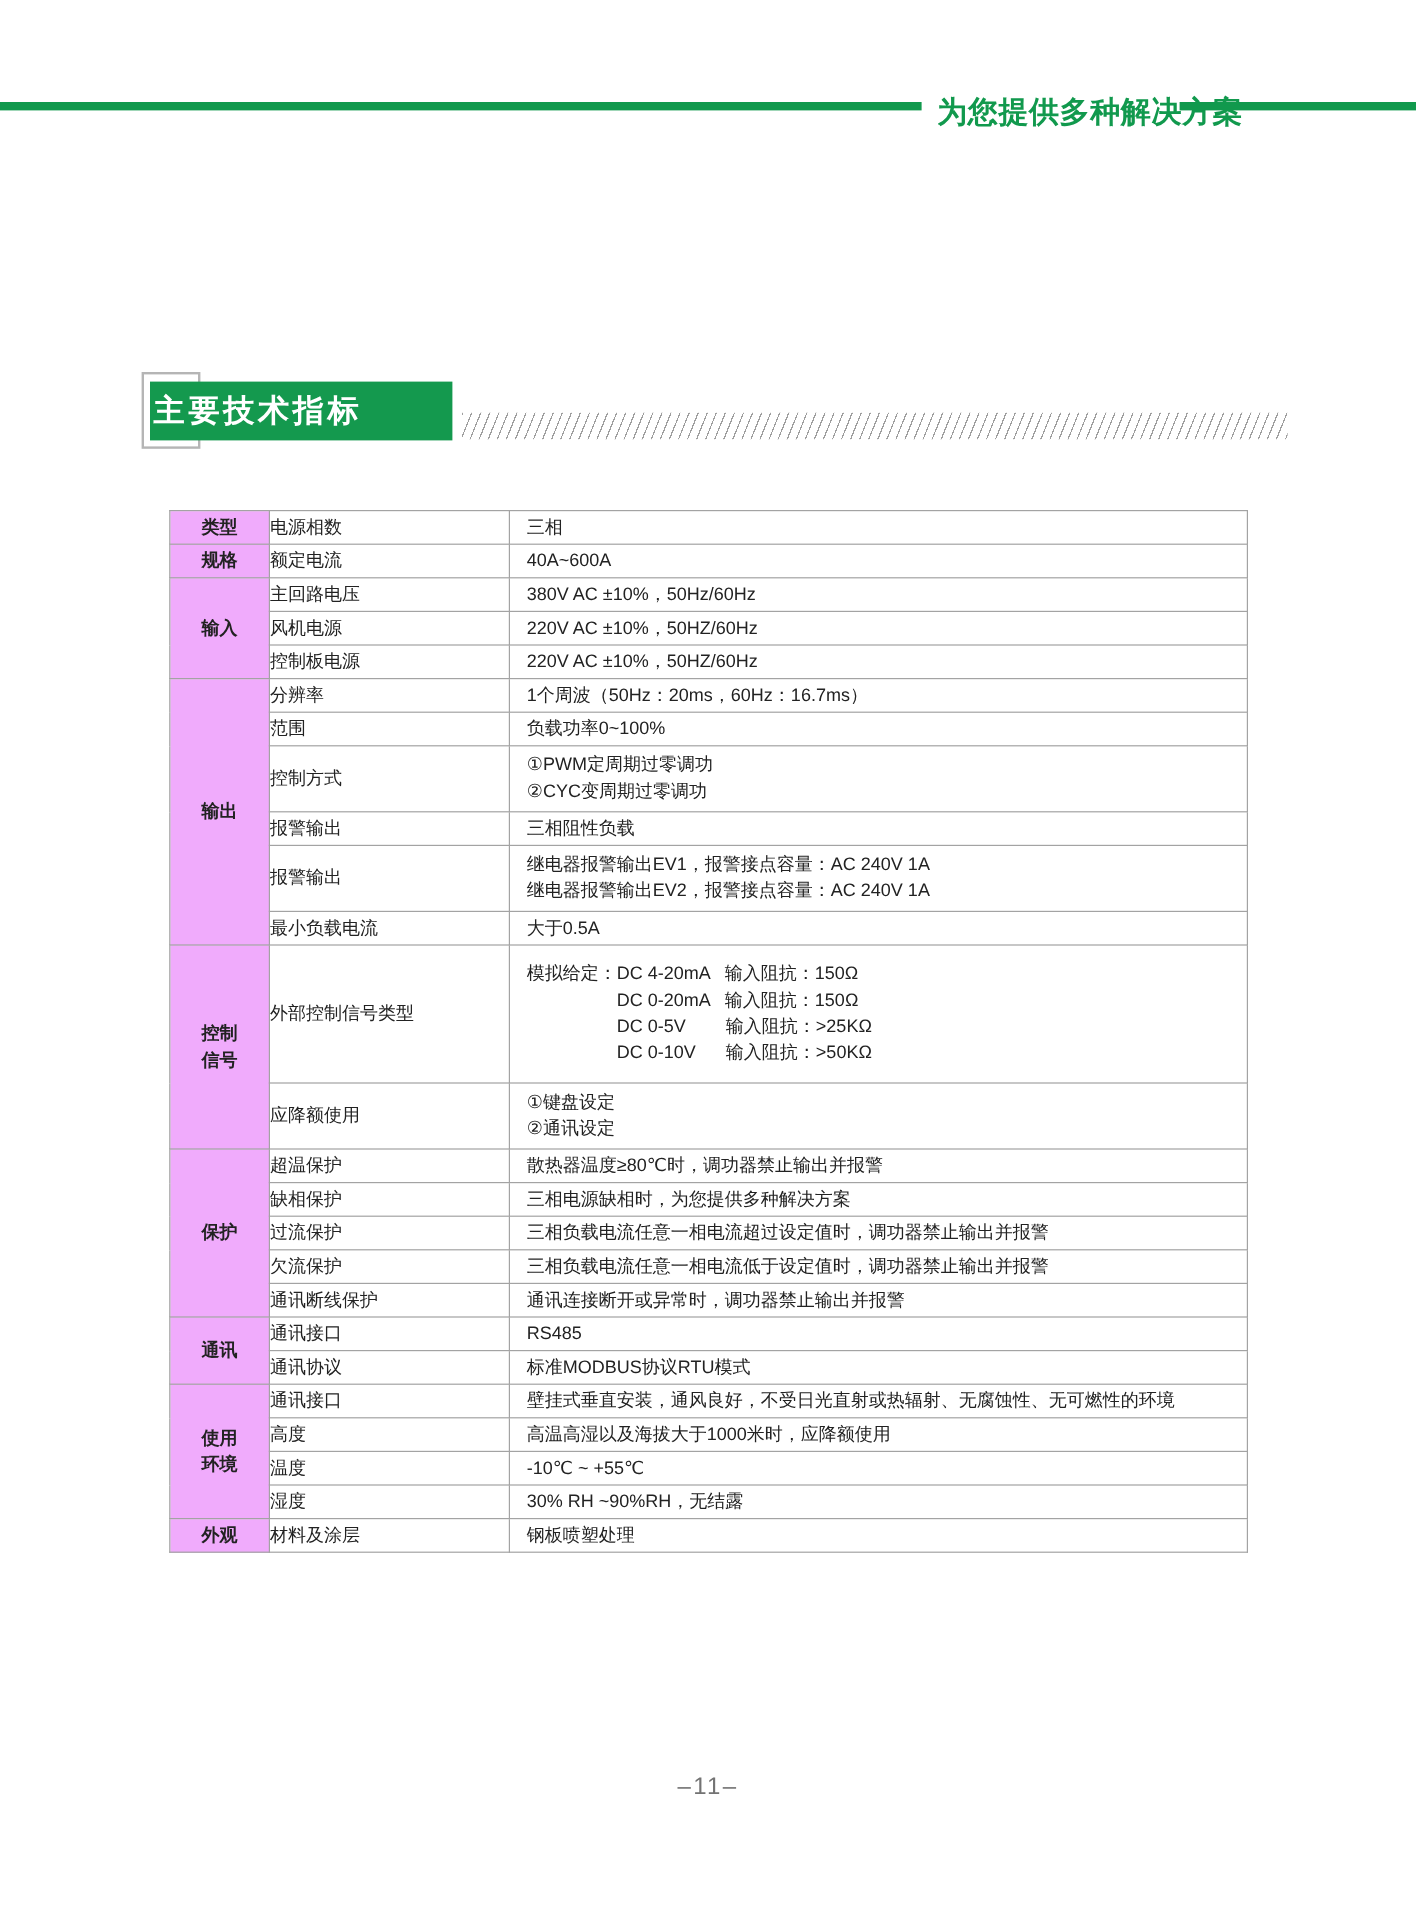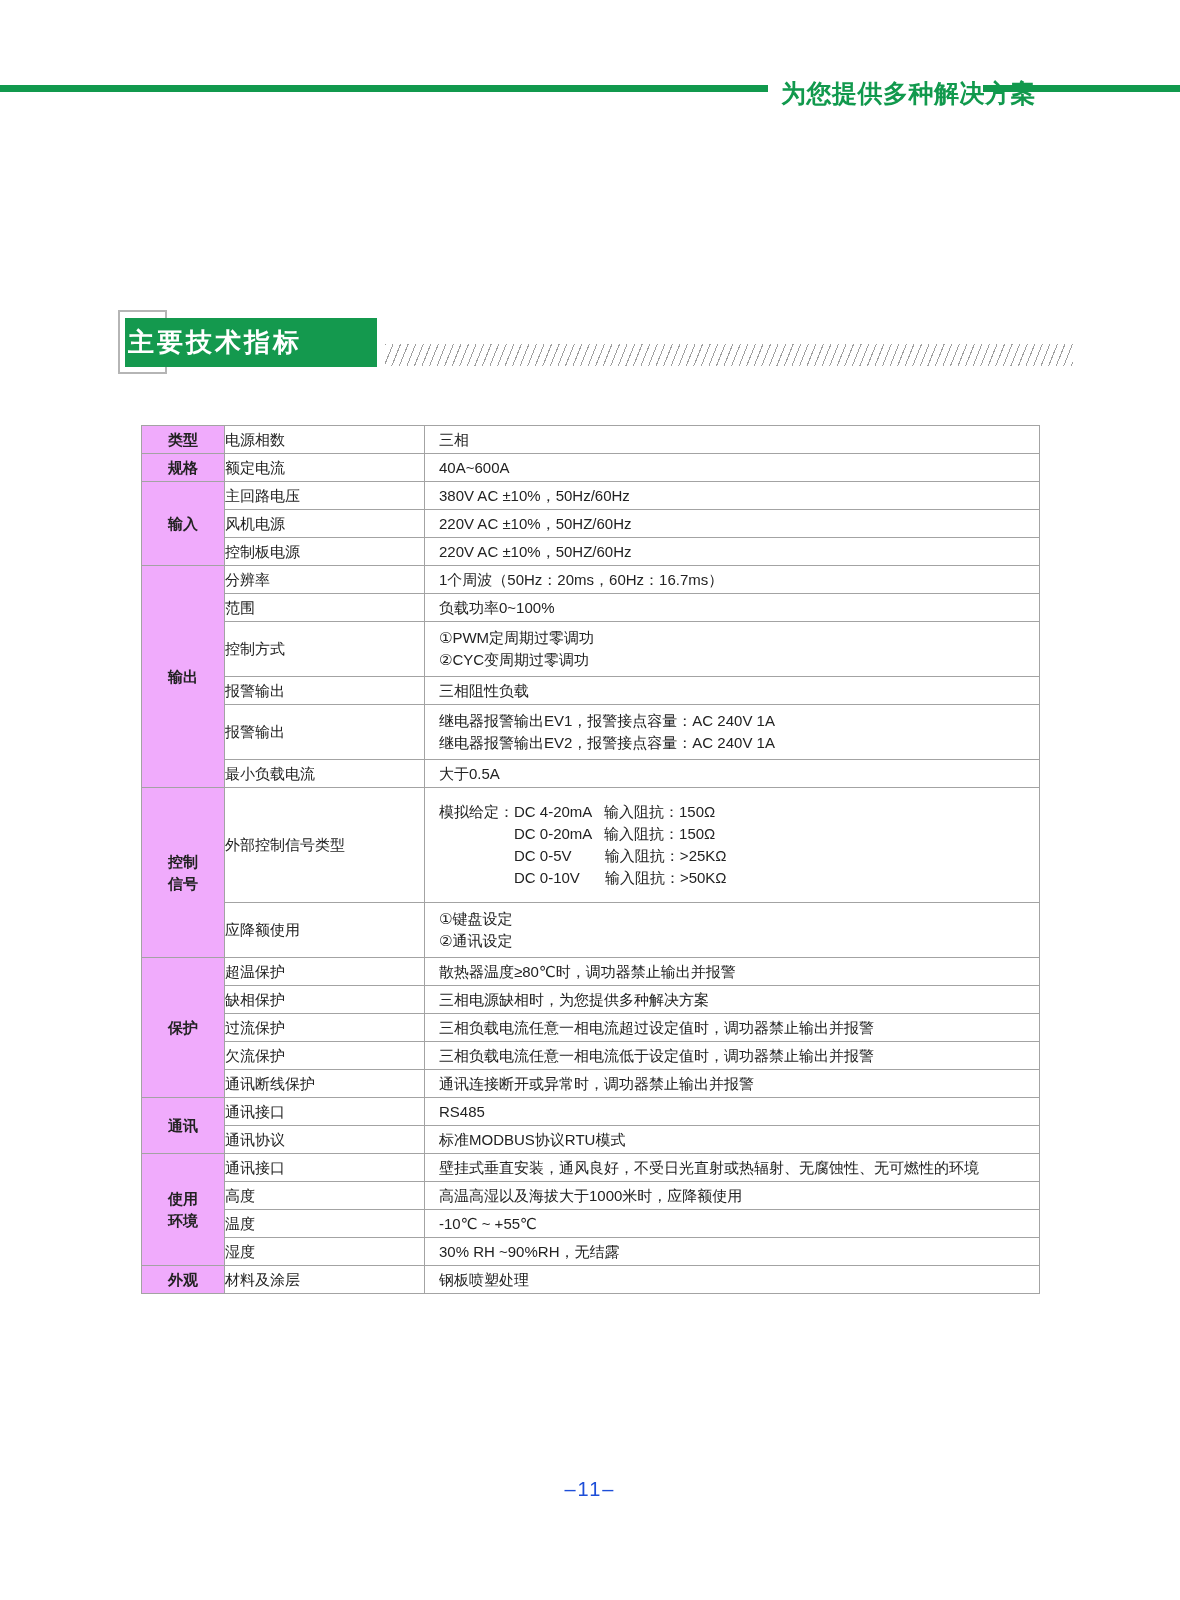--- a/index.html
+++ b/index.html
@@ -54,21 +54,21 @@
   .spec td.value{padding-left:14px;padding-right:24px;white-space:pre-line;}
   .spec td.value.pre{white-space:pre;}
 
   
   .notes{position:absolute;left:140px;top:1310px;font-size:16px;color:#222;}
   .notes .notes-title{font-weight:bold;margin:0 0 13px 0;}
   .notes .note-item{margin:0;}
 
   .page-number{
     position:absolute;left:0;right:0;top:1478px;text-align:center;
-    color:#1d4ed8;font-size:20px;letter-spacing:2px;
+    color:#737373;font-size:20px;letter-spacing:2px;
   }
 </style>
 </head>
 <body>
 
 <div class="page">
 
   <div class="rule rule-left"></div>
   <div class="tagline">为您提供多种解决方案</div>
   <div class="rule rule-right"></div>

